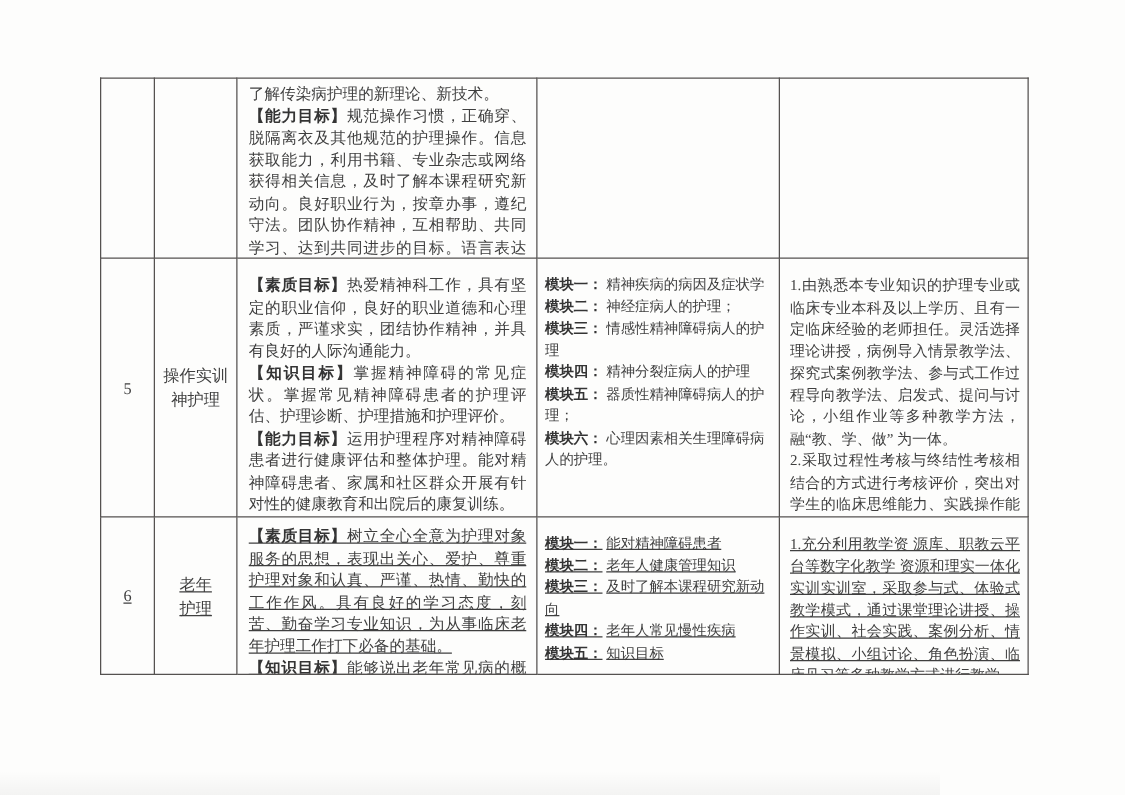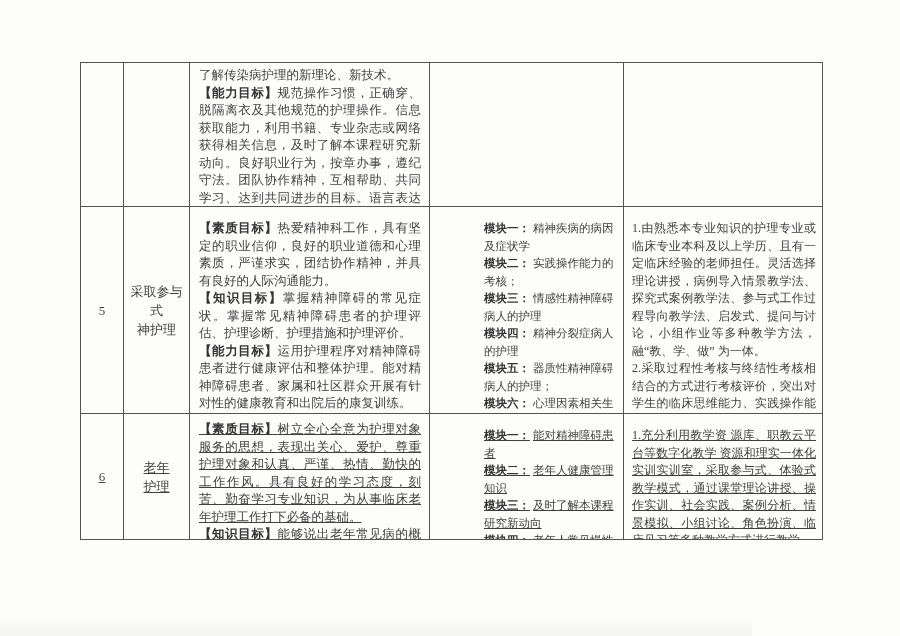--- a/index.html
+++ b/index.html
@@ -60,21 +60,21 @@
   .obj-cell p {
     margin: 0;
     font-size: 12.5px;
     line-height: 17.5px;
     text-align: justify;
   }
   .obj-cell b { color: #343434; }
 
   
   .mod-cell .cell { padding: 4px 4px 2px 6px; }
-  tr.row-1 .mod-cell .cell, tr.row-2 .mod-cell .cell { padding-top: 13px; margin-left: 48px; }
+  tr.row-1 .mod-cell .cell, tr.row-2 .mod-cell .cell { padding-top: 13px; }
   .mod-line {
     font-size: 11.5px;
     line-height: 17.5px;
     text-align: left;
   }
   .mod-line b { color: #343434; margin-right: 3px; }
 
   
   .meth-cell .cell { padding: 4px 6px 2px 8px; }
   tr.row-1 .meth-cell .cell, tr.row-2 .meth-cell .cell { padding-top: 13px; }
@@ -131,35 +131,35 @@
           </td>
         </tr>
         <tr class="row-1">
           <td class="num-cell">
             <div class="cell">
               <span>5</span>
             </div>
           </td>
           <td class="course-cell">
             <div class="cell">
-              <div>采取参与式</div>
+              <div>操作实训</div>
               <div>神护理</div>
             </div>
           </td>
           <td class="obj-cell">
             <div class="cell">
               <p><b>【素质目标】</b>热爱精神科工作，具有坚定的职业信仰，良好的职业道德和心理素质，严谨求实，团结协作精神，并具有良好的人际沟通能力。</p>
               <p><b>【知识目标】</b>掌握精神障碍的常见症状。掌握常见精神障碍患者的护理评估、护理诊断、护理措施和护理评价。</p>
               <p><b>【能力目标】</b>运用护理程序对精神障碍患者进行健康评估和整体护理。能对精神障碍患者、家属和社区群众开展有针对性的健康教育和出院后的康复训练。</p>
             </div>
           </td>
           <td class="mod-cell">
             <div class="cell">
               <div class="mod-line"><b>模块一：</b><span>精神疾病的病因及症状学</span></div>
-              <div class="mod-line"><b>模块二：</b><span>实践操作能力的考核；</span></div>
+              <div class="mod-line"><b>模块二：</b><span>神经症病人的护理；</span></div>
               <div class="mod-line"><b>模块三：</b><span>情感性精神障碍病人的护理</span></div>
               <div class="mod-line"><b>模块四：</b><span>精神分裂症病人的护理</span></div>
               <div class="mod-line"><b>模块五：</b><span>器质性精神障碍病人的护理；</span></div>
               <div class="mod-line"><b>模块六：</b><span>心理因素相关生理障碍病人的护理。</span></div>
             </div>
           </td>
           <td class="meth-cell">
             <div class="cell">
               <p>1.由熟悉本专业知识的护理专业或临床专业本科及以上学历、且有一定临床经验的老师担任。灵活选择理论讲授，病例导入情景教学法、探究式案例教学法、参与式工作过程导向教学法、启发式、提问与讨论，小组作业等多种教学方法，融“教、学、做” 为一体。</p>
               <p>2.采取过程性考核与终结性考核相结合的方式进行考核评价，突出对学生的临床思维能力、实践操作能力的考核。</p>

